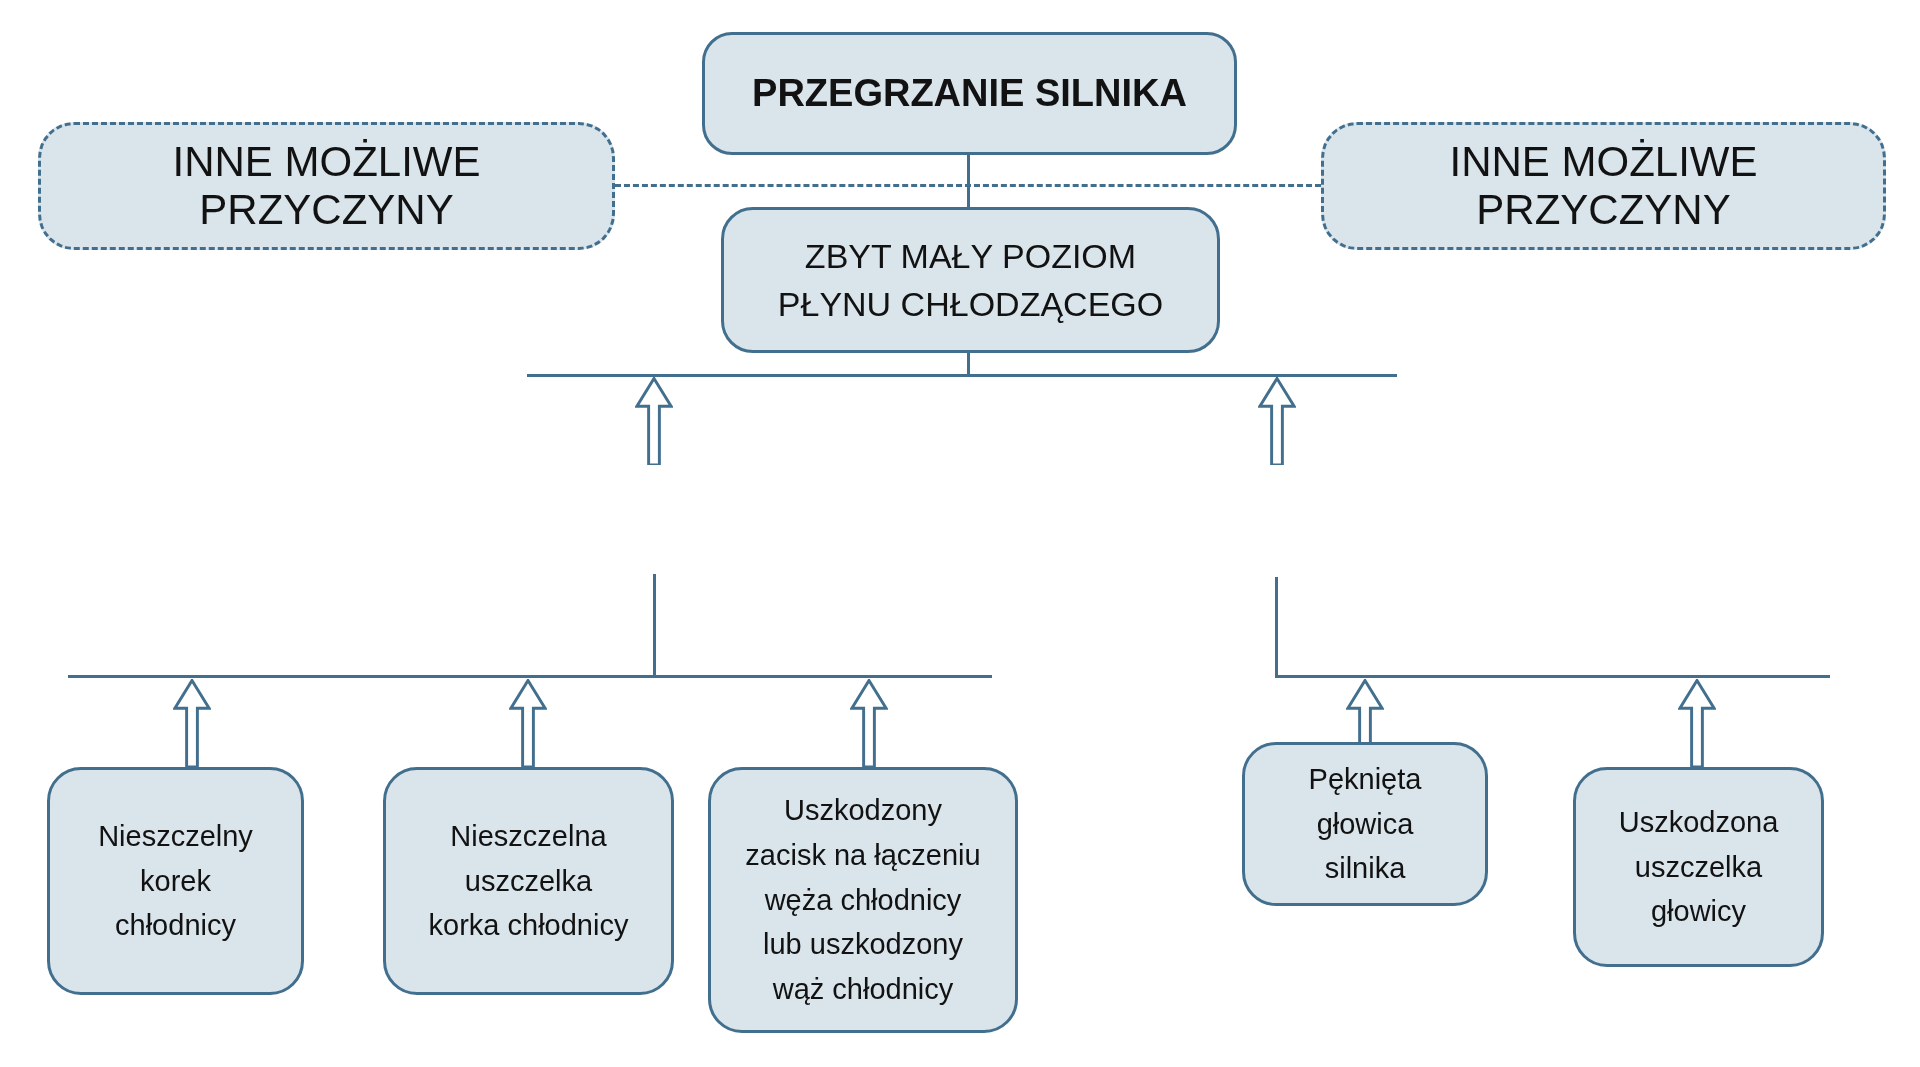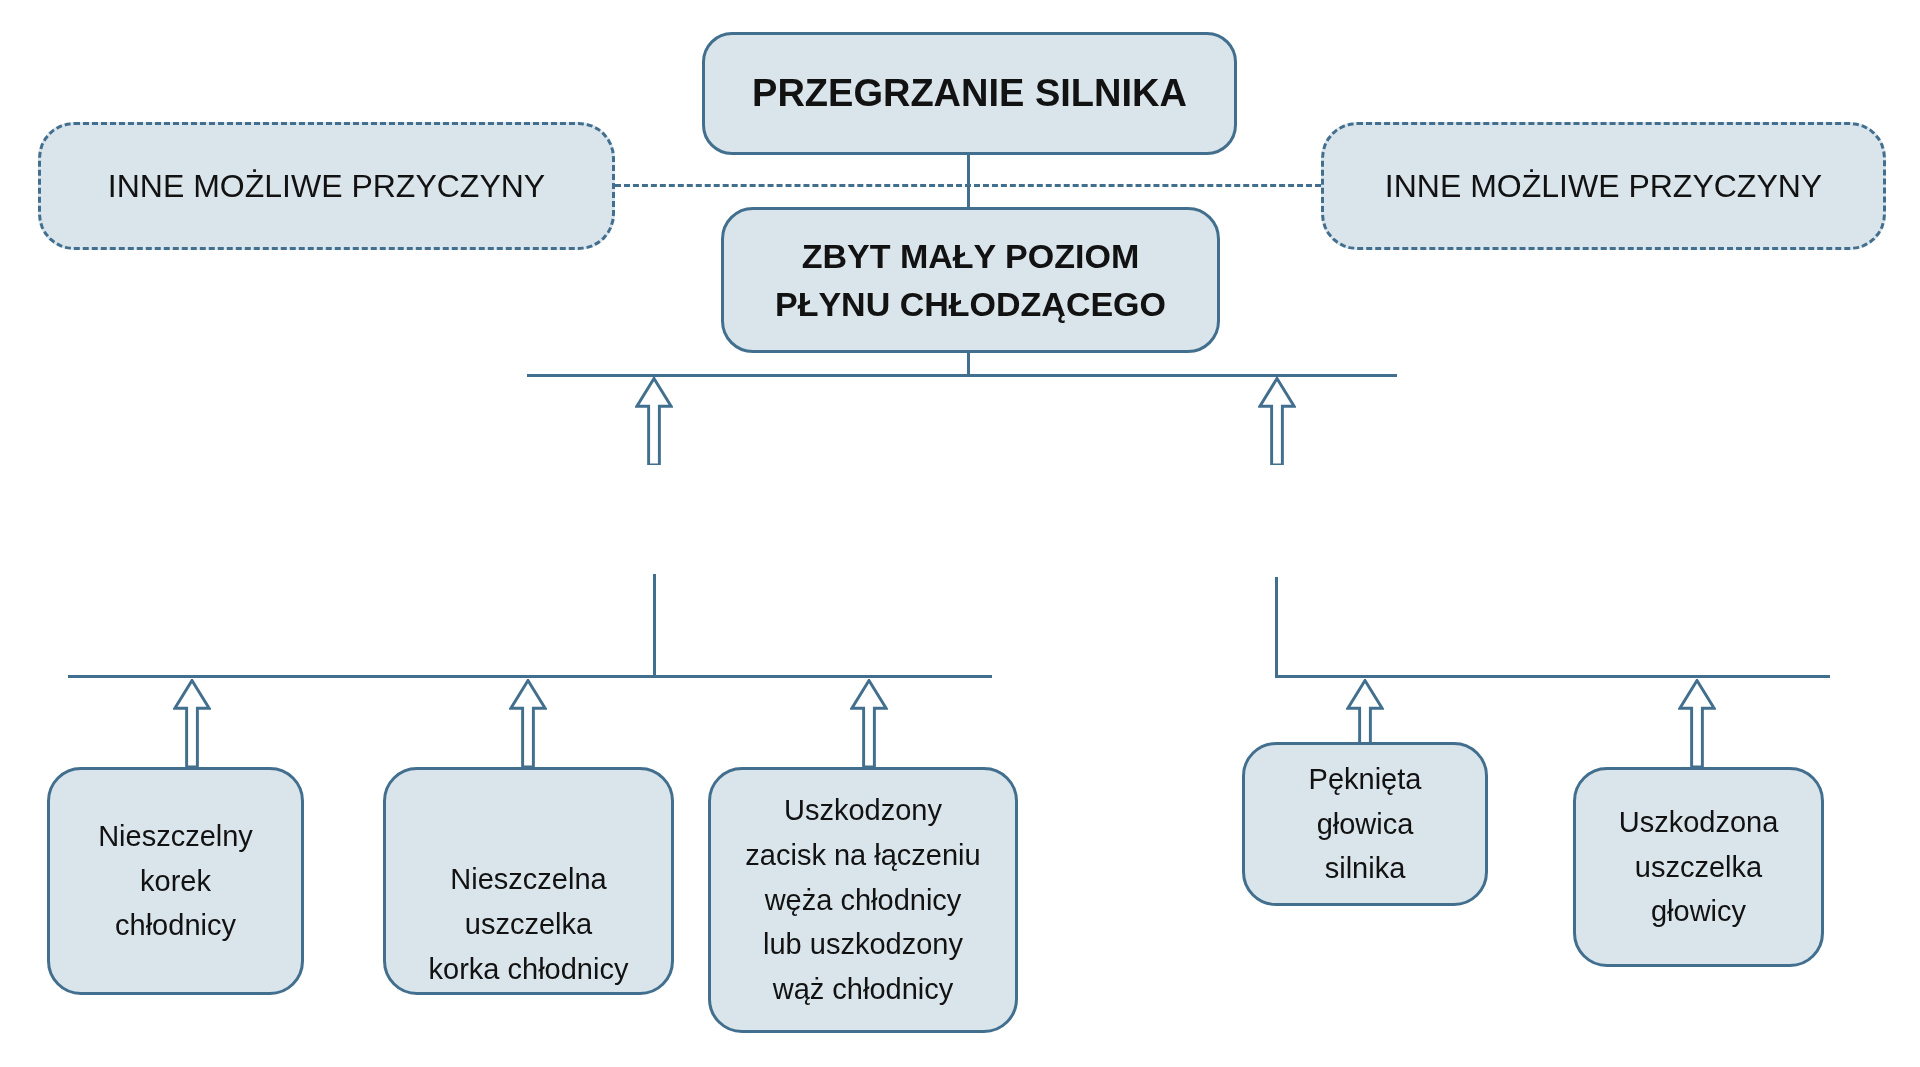--- a/index.html
+++ b/index.html
@@ -17,21 +17,21 @@
     position:absolute;
     box-sizing:border-box;
     background:var(--fill);
     border:3px solid var(--stroke);
     display:flex;align-items:center;justify-content:center;
     text-align:center;
   }
   .node .lbl{white-space:pre-line;display:block;width:100%;}
 
   .root-node{border-radius:30px;font-weight:bold;font-size:38px;}
-  .dashed-node{border-style:dashed;border-radius:36px;font-size:32px;}
+  .dashed-node{border-style:dashed;border-radius:36px;font-size:42px;}
   .upper-node{border-radius:32px;font-size:34px;line-height:1.42;}
   .mid-node{border-radius:32px;font-size:33px;}
   .leaf-node{border-radius:34px;font-size:29px;line-height:1.55;}
 
   .hline,.vline{position:absolute;background:var(--stroke);}
   .hline{height:3px;}
   .vline{width:3px;}
   .dashline{position:absolute;height:0;border-top:3px dashed var(--stroke);background:none;}
 
   svg.arrow{position:absolute;display:block;}
@@ -77,34 +77,34 @@
   </div>
 
   <div class="node dashed-node" style="left:38px;top:122px;width:577px;height:128px;">
     <span class="lbl">INNE MOŻLIWE PRZYCZYNY</span>
   </div>
 
   <div class="node dashed-node" style="left:1321px;top:122px;width:565px;height:128px;">
     <span class="lbl">INNE MOŻLIWE PRZYCZYNY</span>
   </div>
 
-  <div class="node upper-node" style="left:721px;top:207px;width:499px;height:146px;font-weight:bold;">
+  <div class="node upper-node" style="left:721px;top:207px;width:499px;height:146px;">
     <span class="lbl">ZBYT MAŁY POZIOM
 PŁYNU CHŁODZĄCEGO</span>
   </div>
 
 
 
   <div class="node leaf-node" style="left:47px;top:767px;width:257px;height:228px;">
     <span class="lbl">Nieszczelny
 korek
 chłodnicy</span>
   </div>
 
-  <div class="node leaf-node" style="left:383px;top:767px;width:291px;height:228px;align-items:flex-end;">
+  <div class="node leaf-node" style="left:383px;top:767px;width:291px;height:228px;">
     <span class="lbl">Nieszczelna
 uszczelka
 korka chłodnicy</span>
   </div>
 
   <div class="node leaf-node" style="left:708px;top:767px;width:310px;height:266px;">
     <span class="lbl">Uszkodzony
 zacisk na łączeniu
 węża chłodnicy
 lub uszkodzony

